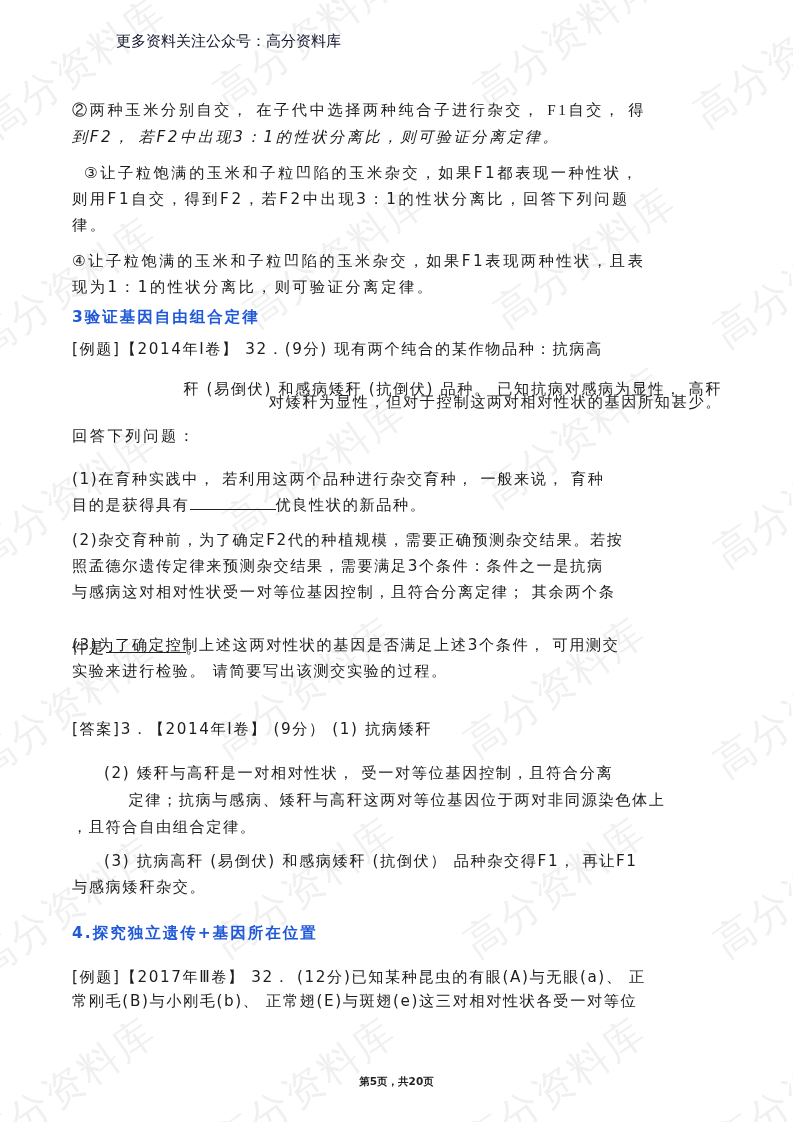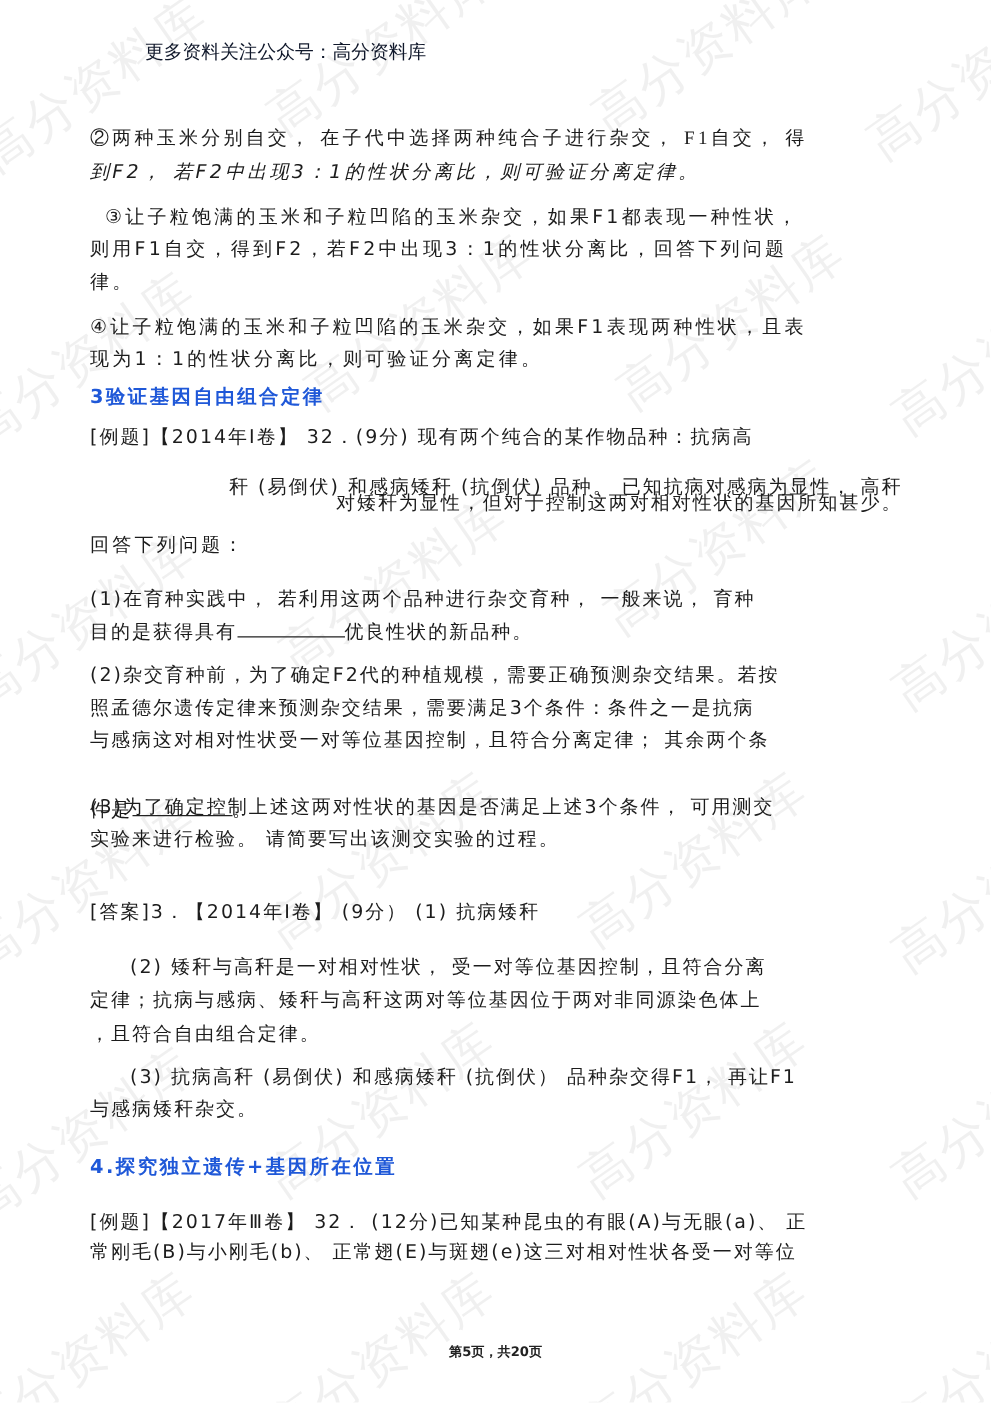--- a/index.html
+++ b/index.html
@@ -139,21 +139,21 @@
   <div class="line tight" style="top:608px;margin-top:30px;">
     <span>件是</span><span class="blank" style="width:80px;"></span><span>。</span>
   </div>
 
   <div class="line tight" style="top:635px;">(3)为了确定控制上述这两对性状的基因是否满足上述3个条件， 可用测交</div>
   <div class="line tight" style="top:661px;">实验来进行检验。 请简要写出该测交实验的过程。</div>
 
   <div class="line tight" style="top:719px;">[答案]3．【2014年Ⅰ卷】 (9分） (1) 抗病矮秆</div>
 
   <div class="line tight" style="top:763px; left:104px;">(2) 矮秆与高秆是一对相对性状， 受一对等位基因控制，且符合分离</div>
-  <div class="line tight" style="top:790px;">定律；抗病与感病、矮秆与高秆这两对等位基因位于两对非同源染色体上</div>
+  <div class="line tight" style="top:790px;text-align:center;">定律；抗病与感病、矮秆与高秆这两对等位基因位于两对非同源染色体上</div>
   <div class="line tight" style="top:817px;">，且符合自由组合定律。</div>
 
   <div class="line tight" style="top:851px; left:104px;">(3) 抗病高秆 (易倒伏) 和感病矮秆 (抗倒伏） 品种杂交得F1， 再让F1</div>
   <div class="line tight" style="top:877px;">与感病矮秆杂交。</div>
 
   <div class="heading" style="top:923px;">4.探究独立遗传+基因所在位置</div>
 
   <div class="line tight" style="top:967px;">[例题]【2017年Ⅲ卷】 32． (12分)已知某种昆虫的有眼(A)与无眼(a)、 正</div>
   <div class="line tight" style="top:991px;">常刚毛(B)与小刚毛(b)、 正常翅(E)与斑翅(e)这三对相对性状各受一对等位</div>
 

